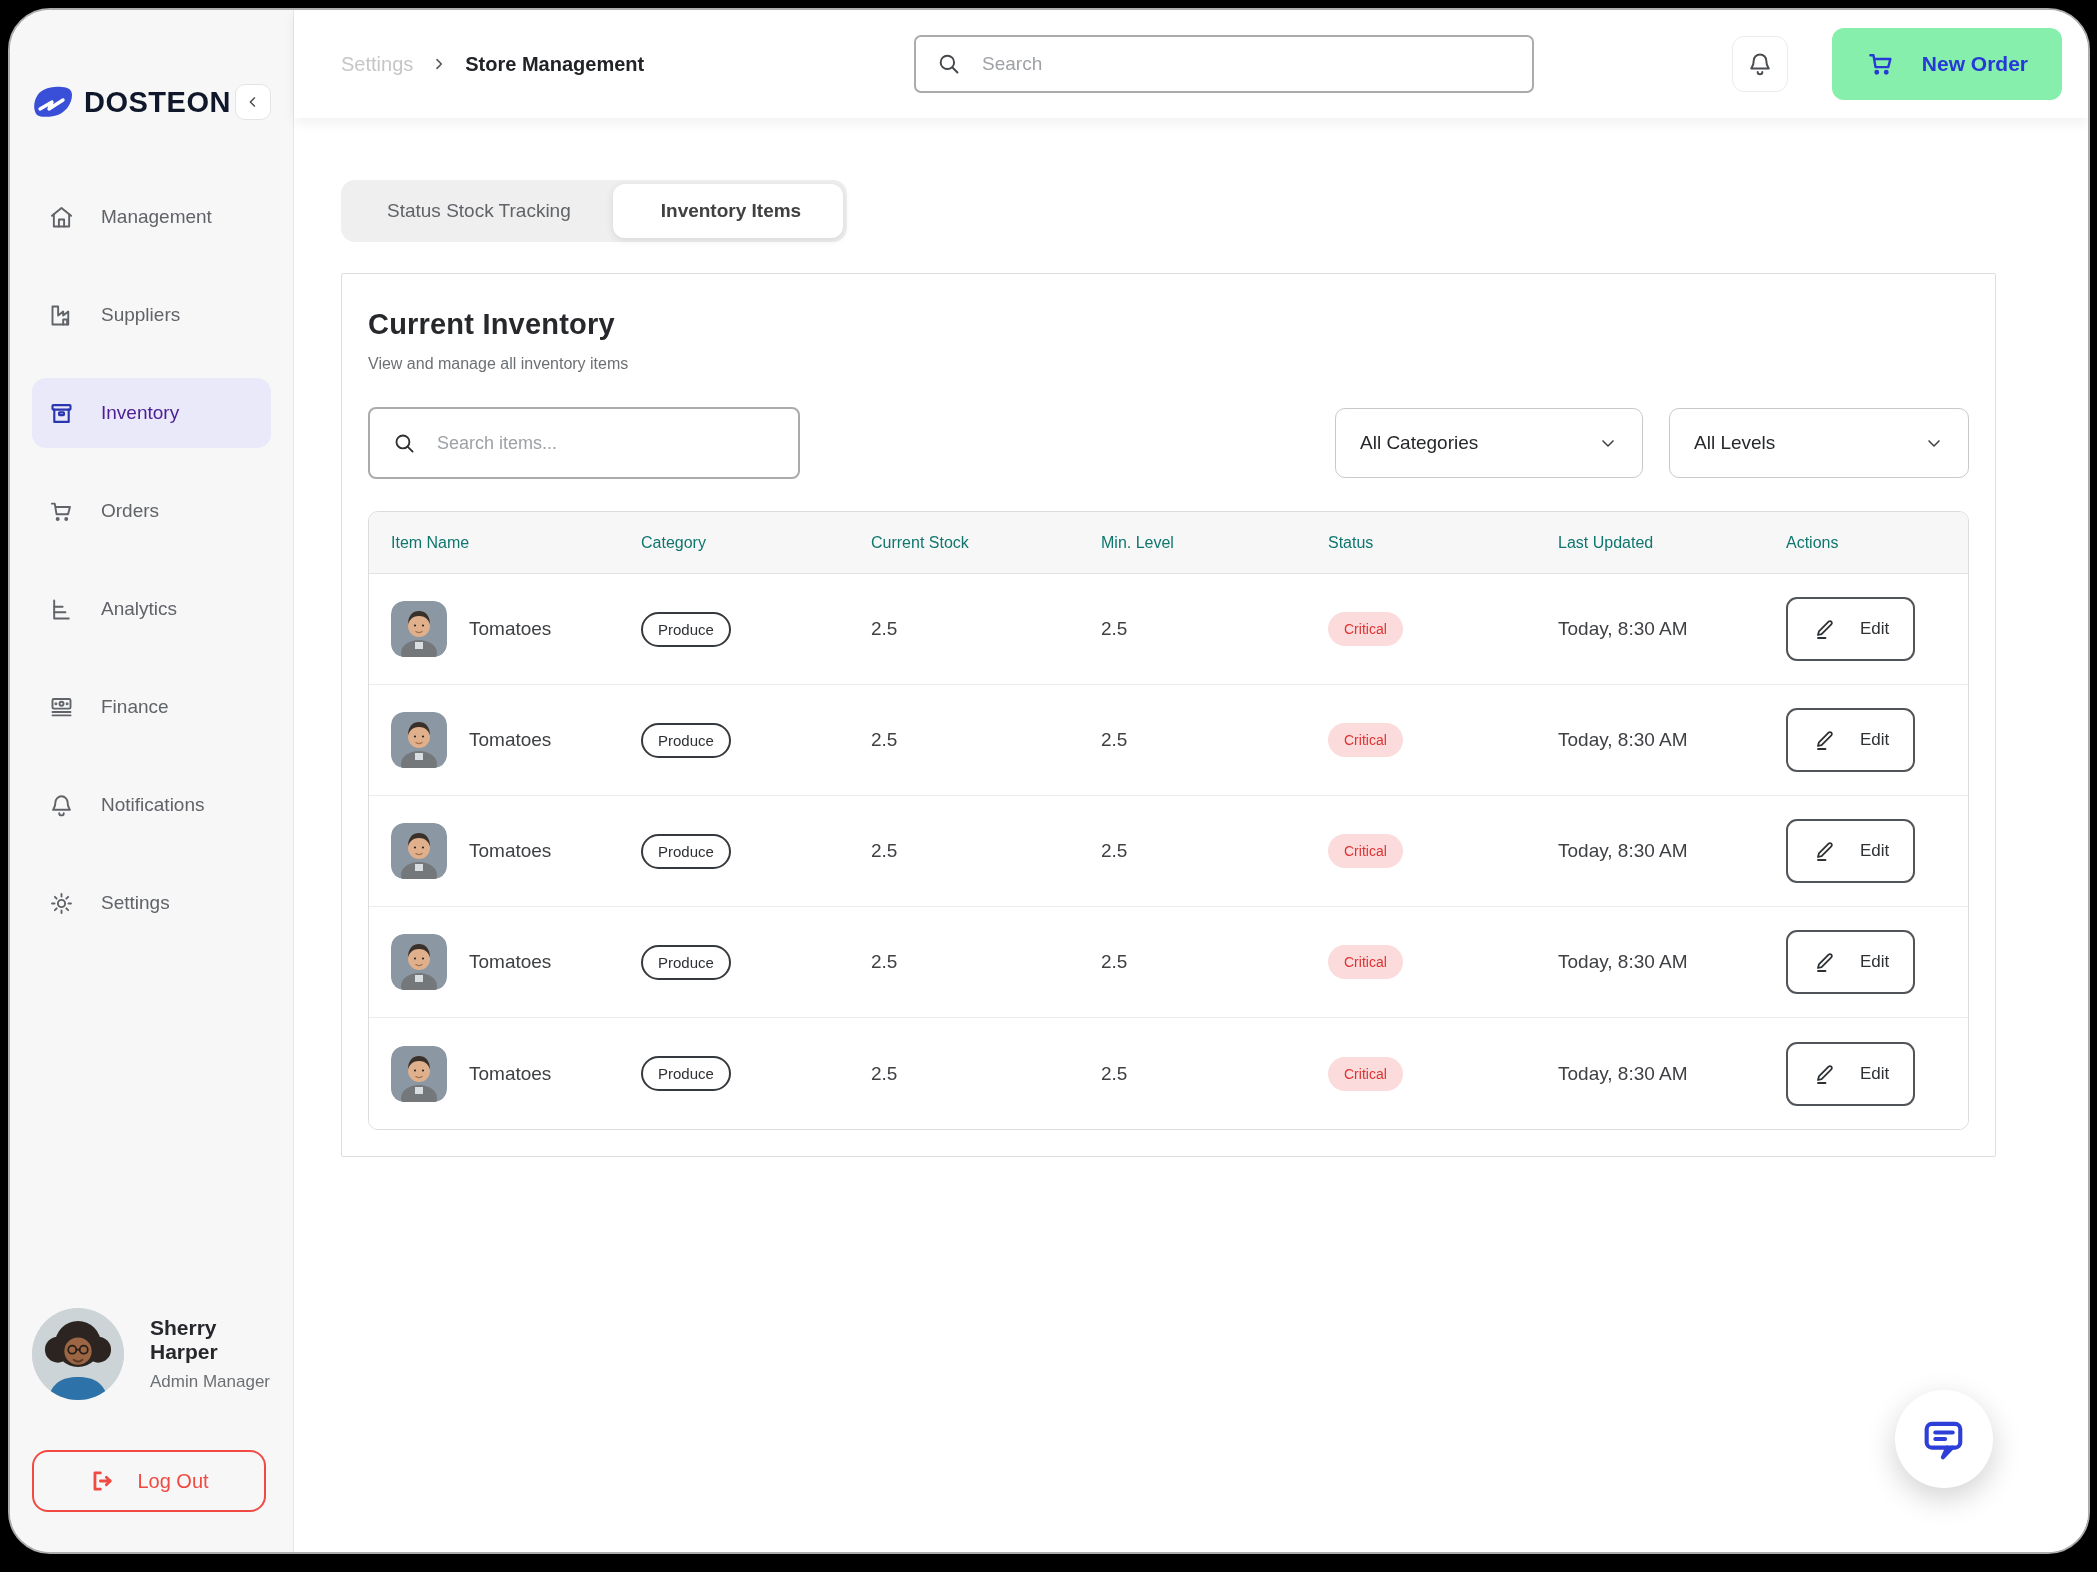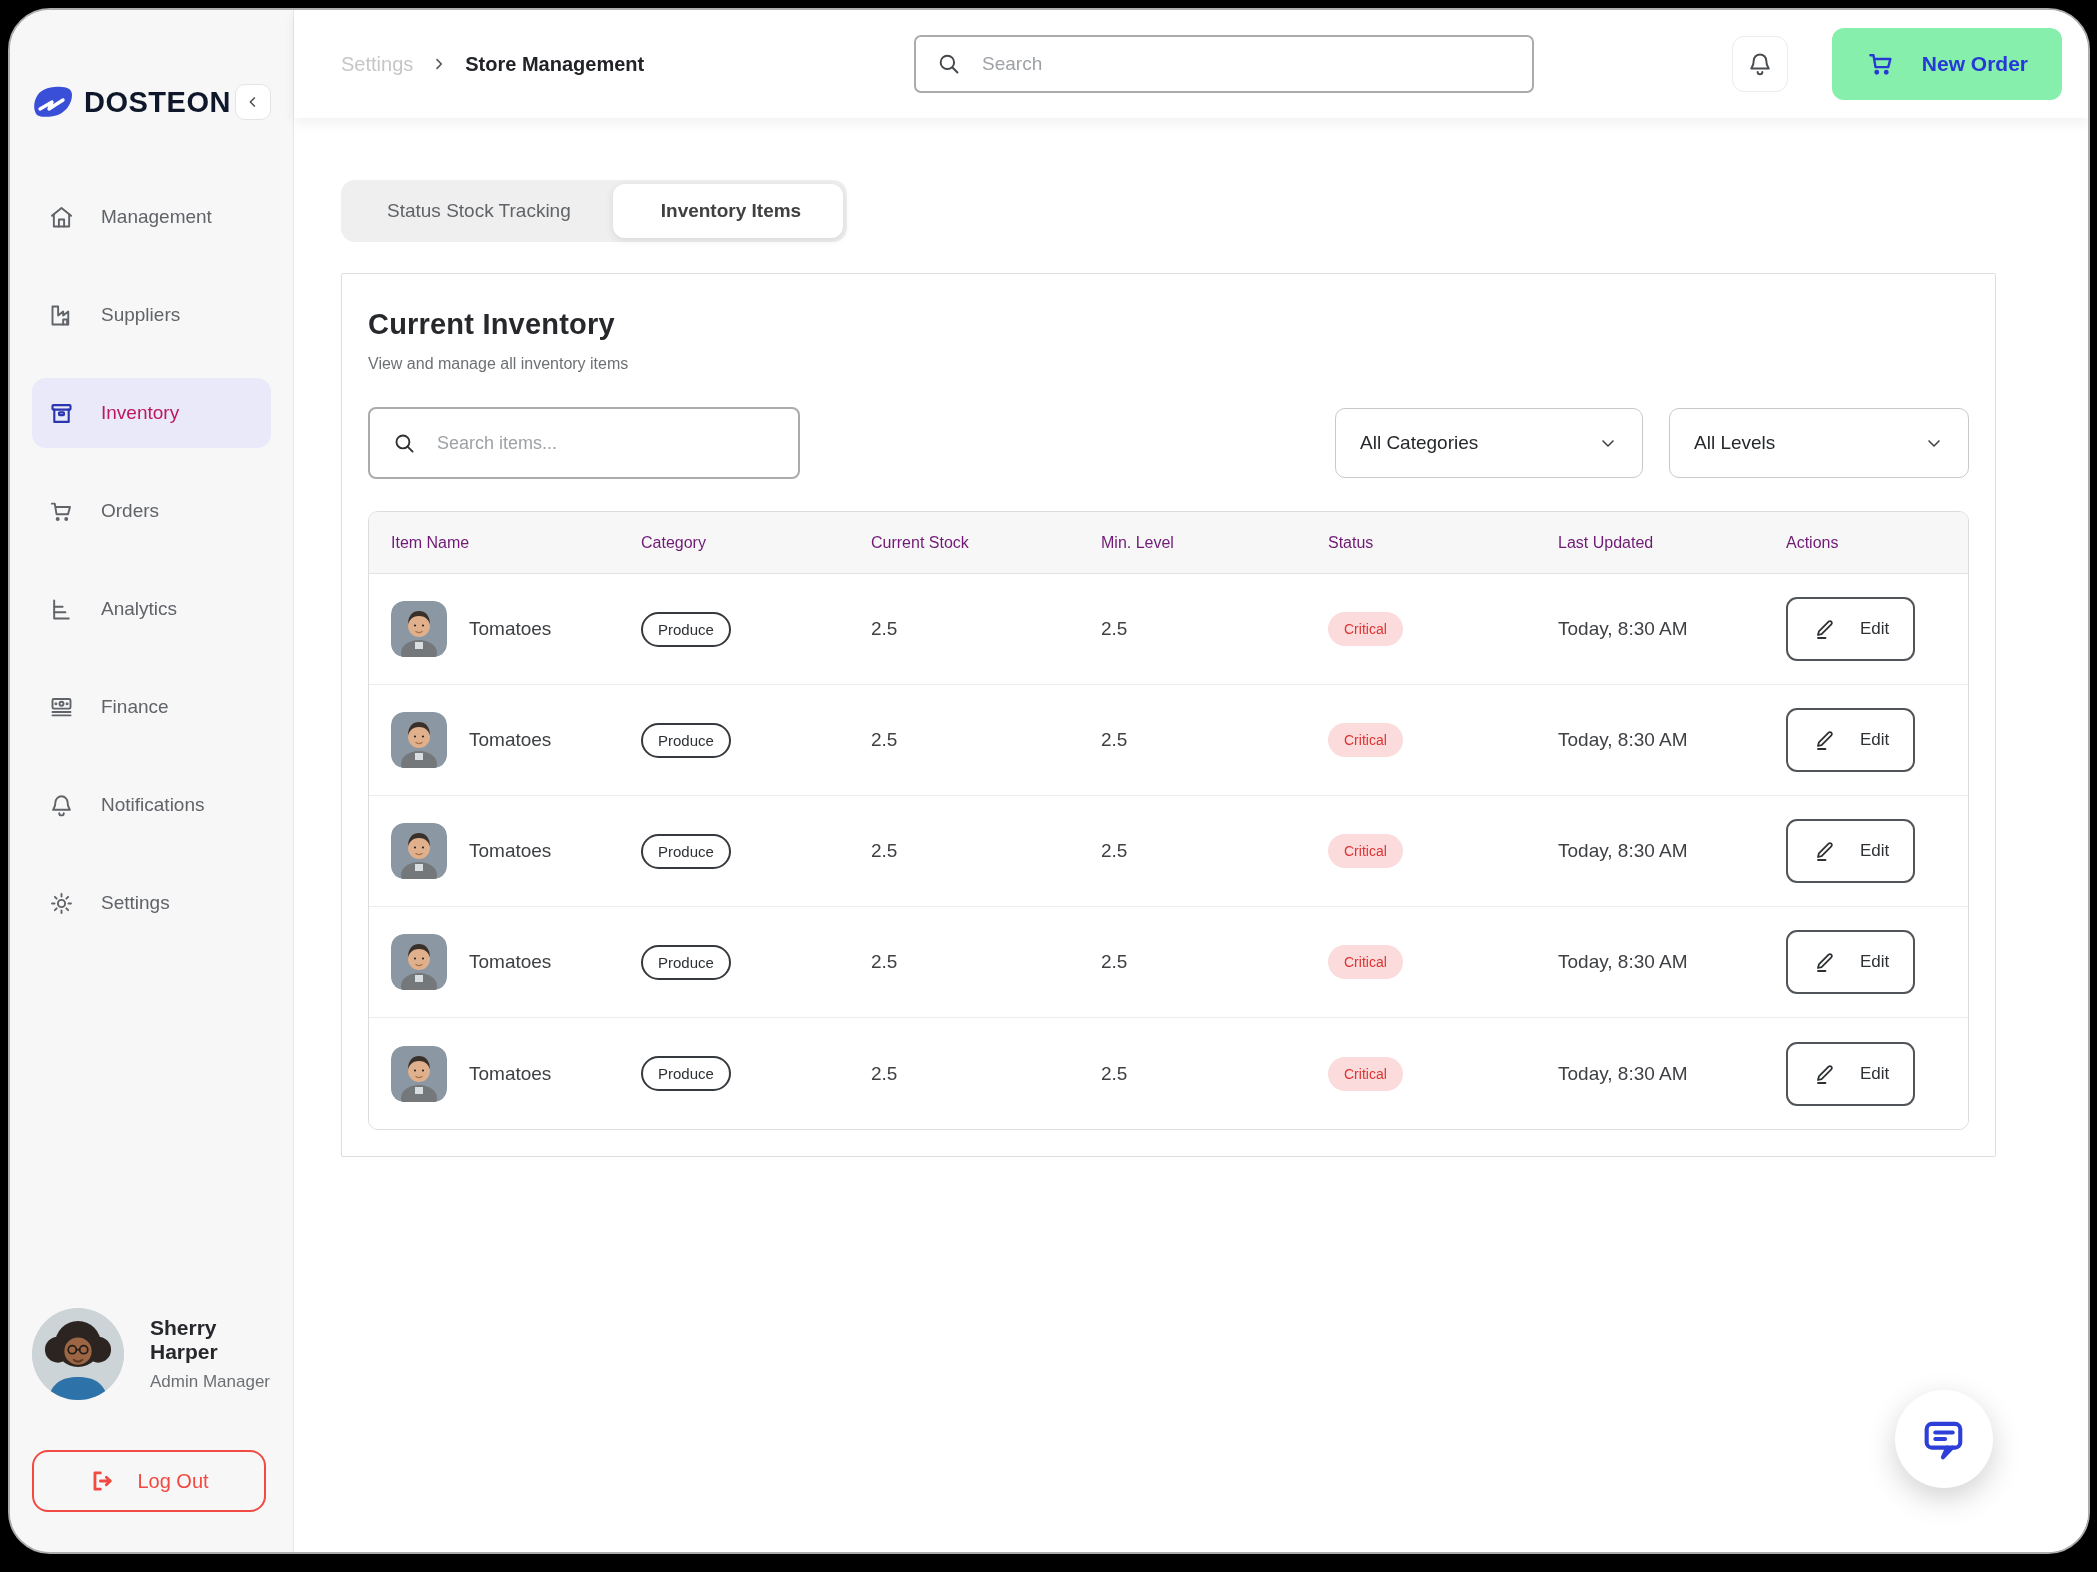--- a/index.html
+++ b/index.html
@@ -23,21 +23,21 @@
   .collapse-btn {
     margin-left:auto; width:36px; height:36px; background:#fff; border:1px solid #e4e4e4;
     border-radius:10px; display:flex; align-items:center; justify-content:center; color:#4a4d52; cursor:pointer;
   }
   .nav { margin-top:62px; }
   .nav-item {
     display:flex; align-items:center; gap:26px; height:70px; padding:0 16px;
     border-radius:14px; margin-bottom:28px; color:#606367; font-size:19px; cursor:pointer;
   }
   .nav-item .nav-ico { width:27px; height:27px; display:flex; align-items:center; justify-content:center; }
-  .nav-item.active { background:#e9e9fa; color:#be185d; font-weight:500;margin-top:16px; }
+  .nav-item.active { background:#e9e9fa; color:#4c1d95; font-weight:500;margin-top:16px; }
   .nav-item.active .nav-ico { color:#2a35b0; }
 
   .side-bottom { margin-top:auto; margin-bottom:40px; }
   .user-row { display:flex; align-items:center; gap:26px; margin-bottom:50px; }
   .user-avatar { width:92px; height:92px; border-radius:50%; overflow:hidden; background:#cfd6d9; flex:none; }
   .user-name { font-size:21px; font-weight:bold; color:#26282c; margin-bottom:8px; }
   .user-role { font-size:17px; color:#6d7073; }
   .logout-btn {
     width:234px; height:62px; border:2.5px solid #f04a42; background:transparent; border-radius:16px;
     color:#f04a42; font-size:20px; font-weight:500; display:flex; align-items:center; justify-content:center;
@@ -109,21 +109,21 @@
   }
   .select .chev { margin-left:auto; color:#3e4044; display:flex; }
   .select.cat { width:308px; }
   .select.lvl { width:300px; }
 
   .table { margin-top:32px; border:1px solid #dcdcdc; border-radius:10px; overflow:hidden; }
   .thead {
     display:grid; grid-template-columns:250px 230px 230px 227px 230px 228px auto;
     background:#f7f7f8; border-bottom:1px solid #e3e3e3; height:62px; align-items:center;
   }
-  .th { font-size:16px; color:#701a75; padding-left:22px; }
+  .th { font-size:16px; color:#0f766e; padding-left:22px; }
   .trow {
     display:grid; grid-template-columns:250px 230px 230px 227px 230px 228px auto;
     height:111px; align-items:center; border-bottom:1px solid #ececec; background:#fff;
   }
   .trow:last-child { border-bottom:none; }
   .td { padding-left:22px; font-size:19px; color:#3e4044; }
   .td-item { display:flex; align-items:center; gap:22px; }
   .avatar { width:56px; height:56px; border-radius:13px; overflow:hidden; flex:none; display:block; }
   .item-name { font-size:19px; color:#3e4044; }
   .cat-pill {

